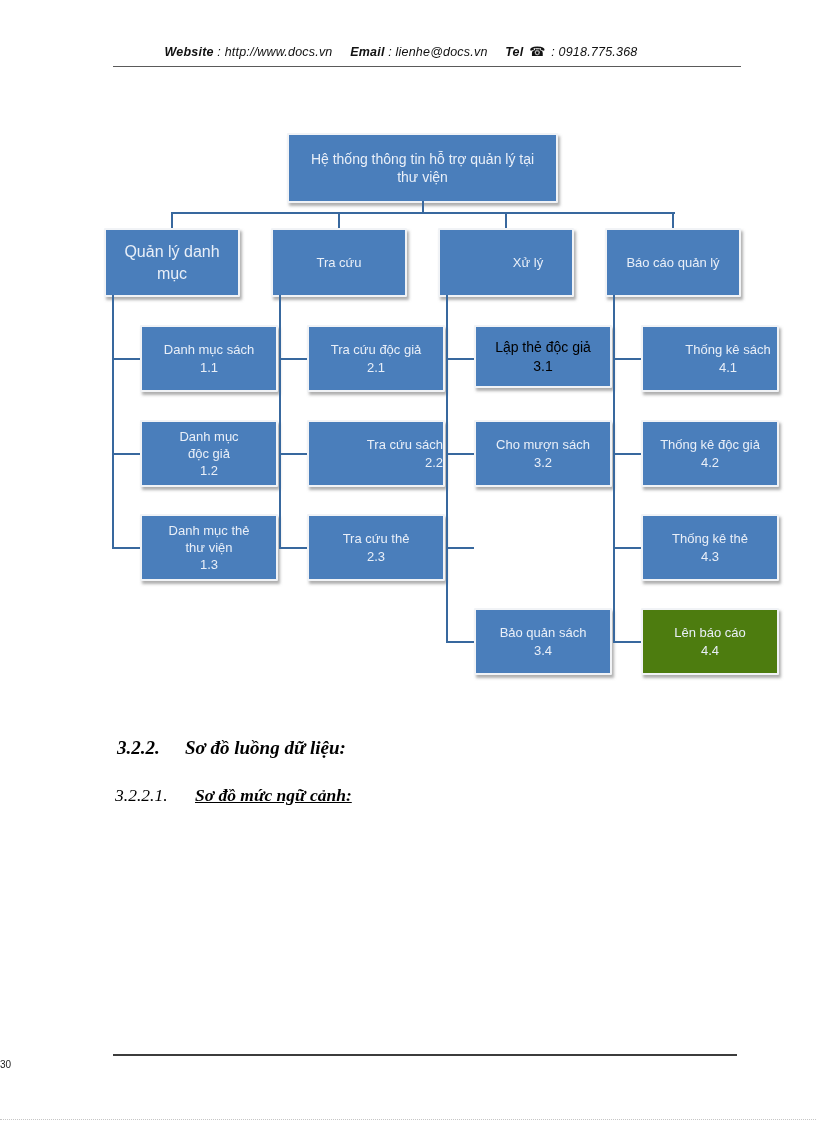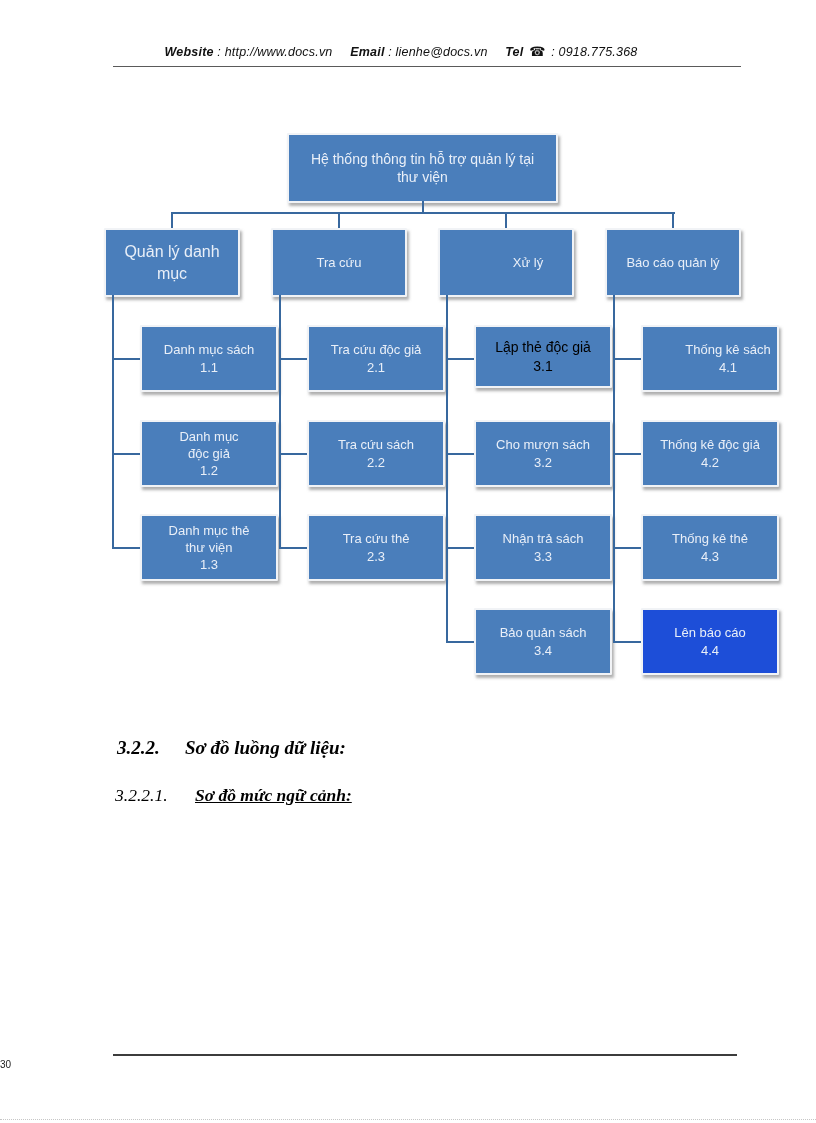--- a/index.html
+++ b/index.html
@@ -74,45 +74,44 @@
 độc giả</div><div>1.2</div></div>
       <div class="conn" style="left: 112px; top: 546.5px; width: 28px; height: 2px; background: rgb(56, 104, 158);"></div>
       <div class="dbox" style="left: 140px; top: 514px; width: 138px; height: 67px; background: rgb(74, 126, 187); color: rgb(233, 239, 248); font-size: 13px;"><div>Danh mục thẻ
 thư viện</div><div>1.3</div></div>
       <div class="conn" style="left: 338px; top: 212px; width: 2px; height: 16px; background: rgb(56, 104, 158);"></div>
       <div class="dbox" style="left: 271px; top: 228px; width: 136px; height: 69px; background: rgb(74, 126, 187); color: rgb(233, 239, 248); font-size: 13px;">Tra cứu</div>
       <div class="conn" style="left: 279px; top: 295px; width: 2px; height: 253.5px; background: rgb(56, 104, 158);"></div>
       <div class="conn" style="left: 279px; top: 357.5px; width: 28px; height: 2px; background: rgb(56, 104, 158);"></div>
       <div class="dbox" style="left: 307px; top: 325px; width: 138px; height: 67px; background: rgb(74, 126, 187); color: rgb(233, 239, 248); font-size: 13px;"><div>Tra cứu độc giả</div><div>2.1</div></div>
       <div class="conn" style="left: 279px; top: 452.5px; width: 28px; height: 2px; background: rgb(56, 104, 158);"></div>
-      <div class="dbox" style="left: 307px; top: 420px; width: 138px; height: 67px; background: rgb(74, 126, 187); color: rgb(233, 239, 248); font-size: 13px;"><div>Tra cứu sách</div><div>2.2</div></div>
+      <div class="dbox" style="left: 307px; top: 420px; width: 138px; height: 67px; background: rgb(74, 126, 187); color: rgb(233, 239, 248); font-size: 13px; align-items: flex-end;"><div>Tra cứu sách</div><div>2.2</div></div>
       <div class="conn" style="left: 279px; top: 546.5px; width: 28px; height: 2px; background: rgb(56, 104, 158);"></div>
       <div class="dbox" style="left: 307px; top: 514px; width: 138px; height: 67px; background: rgb(74, 126, 187); color: rgb(233, 239, 248); font-size: 13px;"><div>Tra cứu thẻ</div><div>2.3</div></div>
       <div class="conn" style="left: 505px; top: 212px; width: 2px; height: 16px; background: rgb(56, 104, 158);"></div>
       <div class="dbox" style="left: 438px; top: 228px; width: 136px; height: 69px; background: rgb(74, 126, 187); color: rgb(233, 239, 248); font-size: 13px; padding-left: 44px;">Xử lý</div>
       <div class="conn" style="left: 446px; top: 295px; width: 2px; height: 347.5px; background: rgb(56, 104, 158);"></div>
       <div class="conn" style="left: 446px; top: 357.5px; width: 28px; height: 2px; background: rgb(56, 104, 158);"></div>
       <div class="dbox" style="left: 474px; top: 325px; width: 138px; height: 63px; background: rgb(74, 126, 187); color: #000000; font-size: 14px;"><div>Lập thẻ độc giả</div><div>3.1</div></div>
       <div class="conn" style="left: 446px; top: 452.5px; width: 28px; height: 2px; background: rgb(56, 104, 158);"></div>
       <div class="dbox" style="left: 474px; top: 420px; width: 138px; height: 67px; background: rgb(74, 126, 187); color: rgb(233, 239, 248); font-size: 13px;"><div>Cho mượn sách</div><div>3.2</div></div>
       <div class="conn" style="left: 446px; top: 546.5px; width: 28px; height: 2px; background: rgb(56, 104, 158);"></div>
-      <div class="dbox" style="left: 474px; top: 514px; width: 138px; height: 67px; background: rgb(74, 126, 187); color: rgb(233, 239, 248); font-size: 13px;"><div>Nhận trả sách</div><div>3.3</div></div>
       <div class="conn" style="left: 446px; top: 640.5px; width: 28px; height: 2px; background: rgb(56, 104, 158);"></div>
       <div class="dbox" style="left: 474px; top: 608px; width: 138px; height: 67px; background: rgb(74, 126, 187); color: rgb(233, 239, 248); font-size: 13px;"><div>Bảo quản sách</div><div>3.4</div></div>
       <div class="conn" style="left: 672px; top: 212px; width: 2px; height: 16px; background: rgb(56, 104, 158);"></div>
       <div class="dbox" style="left: 605px; top: 228px; width: 136px; height: 69px; background: rgb(74, 126, 187); color: rgb(233, 239, 248); font-size: 13px;">Báo cáo  quản lý</div>
       <div class="conn" style="left: 613px; top: 295px; width: 2px; height: 347.5px; background: rgb(56, 104, 158);"></div>
       <div class="conn" style="left: 613px; top: 357.5px; width: 28px; height: 2px; background: rgb(56, 104, 158);"></div>
       <div class="dbox" style="left: 641px; top: 325px; width: 138px; height: 67px; background: rgb(74, 126, 187); color: rgb(233, 239, 248); font-size: 13px; padding-left: 36px;"><div>Thống kê sách</div><div>4.1</div></div>
       <div class="conn" style="left: 613px; top: 452.5px; width: 28px; height: 2px; background: rgb(56, 104, 158);"></div>
       <div class="dbox" style="left: 641px; top: 420px; width: 138px; height: 67px; background: rgb(74, 126, 187); color: rgb(233, 239, 248); font-size: 13px;"><div>Thống kê độc giả</div><div>4.2</div></div>
       <div class="conn" style="left: 613px; top: 546.5px; width: 28px; height: 2px; background: rgb(56, 104, 158);"></div>
       <div class="dbox" style="left: 641px; top: 514px; width: 138px; height: 67px; background: rgb(74, 126, 187); color: rgb(233, 239, 248); font-size: 13px;"><div>Thống kê thẻ</div><div>4.3</div></div>
       <div class="conn" style="left: 613px; top: 640.5px; width: 28px; height: 2px; background: rgb(56, 104, 158);"></div>
-      <div class="dbox" style="left: 641px; top: 608px; width: 138px; height: 67px; background: #1d4ed8; color: rgb(233, 239, 248); font-size: 13px;"><div>Lên báo cáo</div><div>4.4</div></div>
+      <div class="dbox" style="left: 641px; top: 608px; width: 138px; height: 67px; background: #4d7c0f; color: rgb(233, 239, 248); font-size: 13px;"><div>Lên báo cáo</div><div>4.4</div></div>
     </div>
 
   <div class="sec1">
     <span class="num">3.2.2.</span><span class="ttl">Sơ đồ luồng dữ liệu:</span>
   </div>
   <div class="sec2">
     <span class="num">3.2.2.1.</span><span class="ttl">Sơ đồ mức ngữ cảnh:</span>
   </div>
 
   <div class="ftr-rule"></div>

